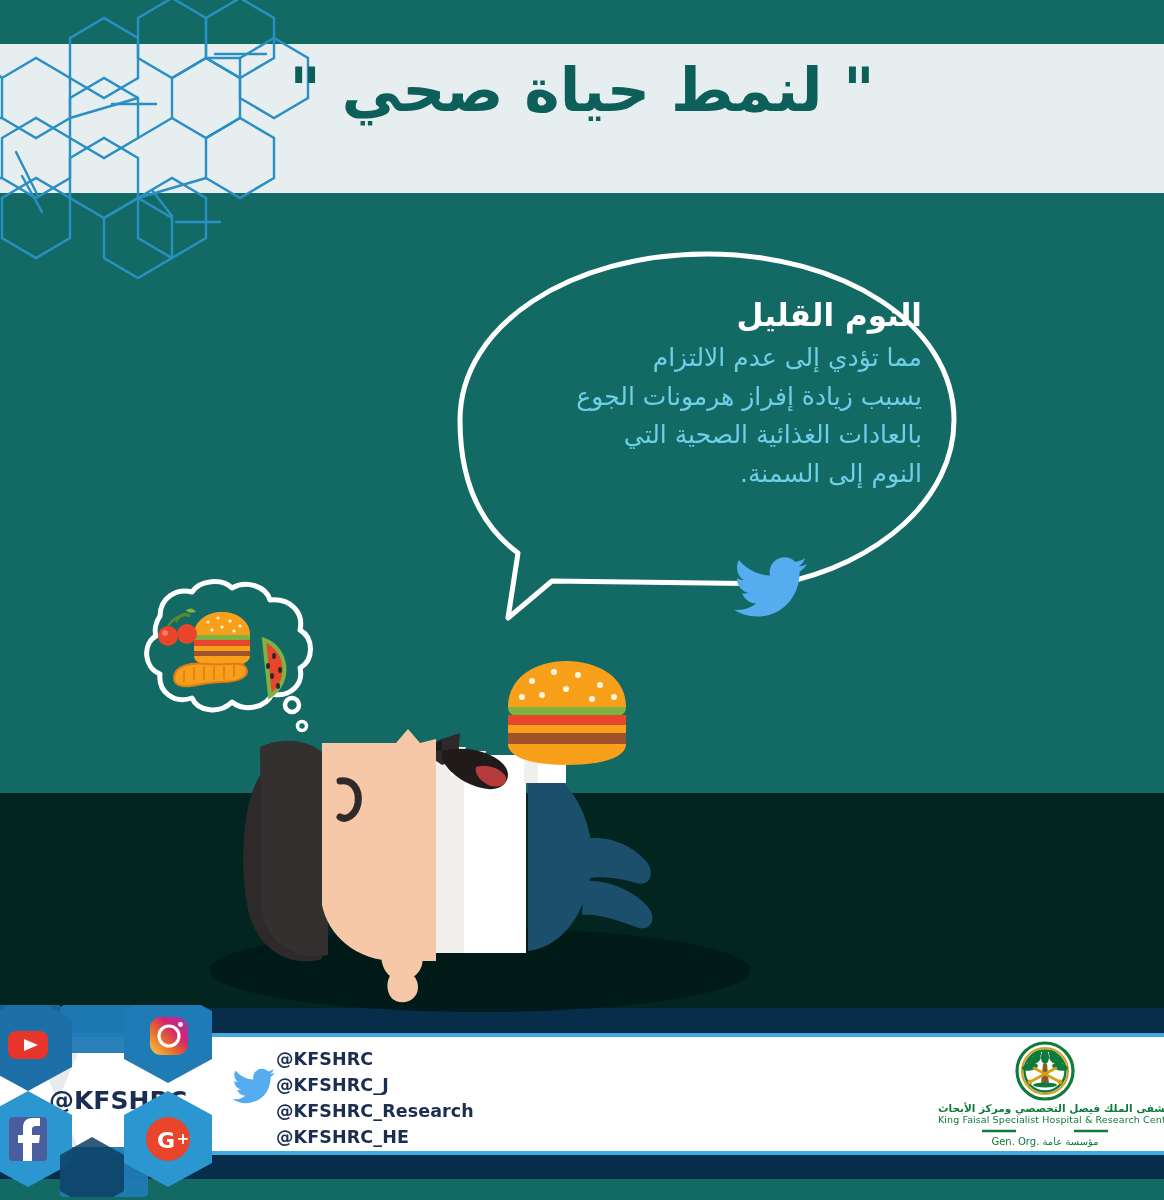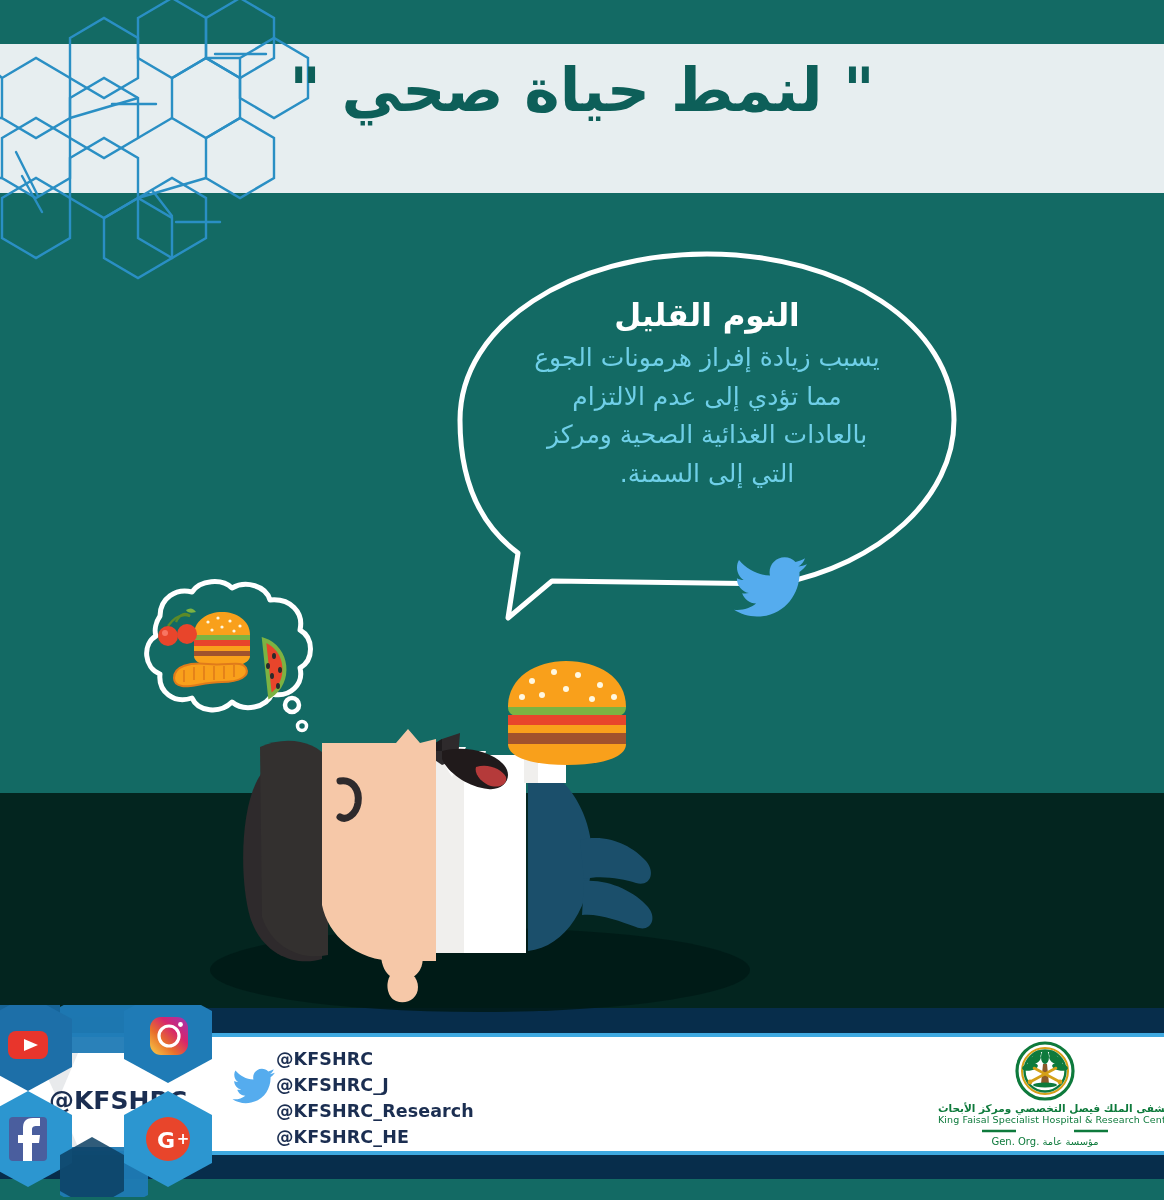--- a/index.html
+++ b/index.html
@@ -67,21 +67,20 @@
     top: 248px;
     width: 510px;
     height: 380px;
   }
   #bubble-text {
     position: absolute;
     left: 40px;
     top: 48px;
     width: 430px;
     direction: rtl;
-    text-align: center;
   }
   #bubble-heading {
     color: #ffffff;
     font-size: 31px;
     font-weight: bold;
     line-height: 1.25;
     margin-bottom: 4px;
   }
   #bubble-body {
     color: #6fcfe8;
@@ -220,24 +219,24 @@
                L 100 333
                L 56 370
                L 66 305
                C 24 274 8 226 8 172
                C 8 76 120 6 255 6 Z" fill="none" stroke="#ffffff" stroke-width="5" stroke-linejoin="round"></path>
     </svg>
 
     <div id="bubble-text">
       <div id="bubble-heading">النوم القليل</div>
       <div id="bubble-body">
+        <div>مما تؤدي إلى عدم الالتزام</div>
         <div>يسبب زيادة إفراز هرمونات الجوع</div>
-        <div>مما تؤدي إلى عدم الالتزام</div>
-        <div>بالعادات الغذائية الصحية ومركز</div>
-        <div>التي إلى السمنة.</div>
+        <div>بالعادات الغذائية الصحية التي</div>
+        <div>النوم إلى السمنة.</div>
       </div>
     </div>
 
     <svg id="twitter-bird-bubble" viewBox="0 0 74 62">
       <path fill="#55acee" d="M73 8.2c-2.7 1.2-5.6 2-8.6 2.4 3.1-1.9 5.5-4.8 6.6-8.3-2.9 1.7-6.1 3-9.5 3.6C58.8 3 54.9 1.2 50.6 1.2c-8.3 0-15 6.7-15 15 0 1.2.1 2.3.4 3.4C23.4 19 12.4 13.1 5 4.1c-1.3 2.2-2 4.8-2 7.5 0 5.2 2.6 9.8 6.7 12.5-2.5-.1-4.8-.8-6.8-1.9v.2c0 7.3 5.2 13.3 12 14.7-1.3.3-2.6.5-3.9.5-1 0-1.9-.1-2.8-.3 1.9 5.9 7.4 10.2 13.9 10.3-5.1 4-11.5 6.4-18.5 6.4-1.2 0-2.4-.1-3.6-.2 6.6 4.2 14.5 6.7 22.9 6.7 27.5 0 42.6-22.8 42.6-42.6 0-.6 0-1.3 0-1.9 2.9-2.1 5.5-4.8 7.5-7.8z"></path>
     </svg>
   </div>
 
   <div id="thought-bubble">
     <svg viewBox="0 0 220 175" style="width:220px;height:175px;">

